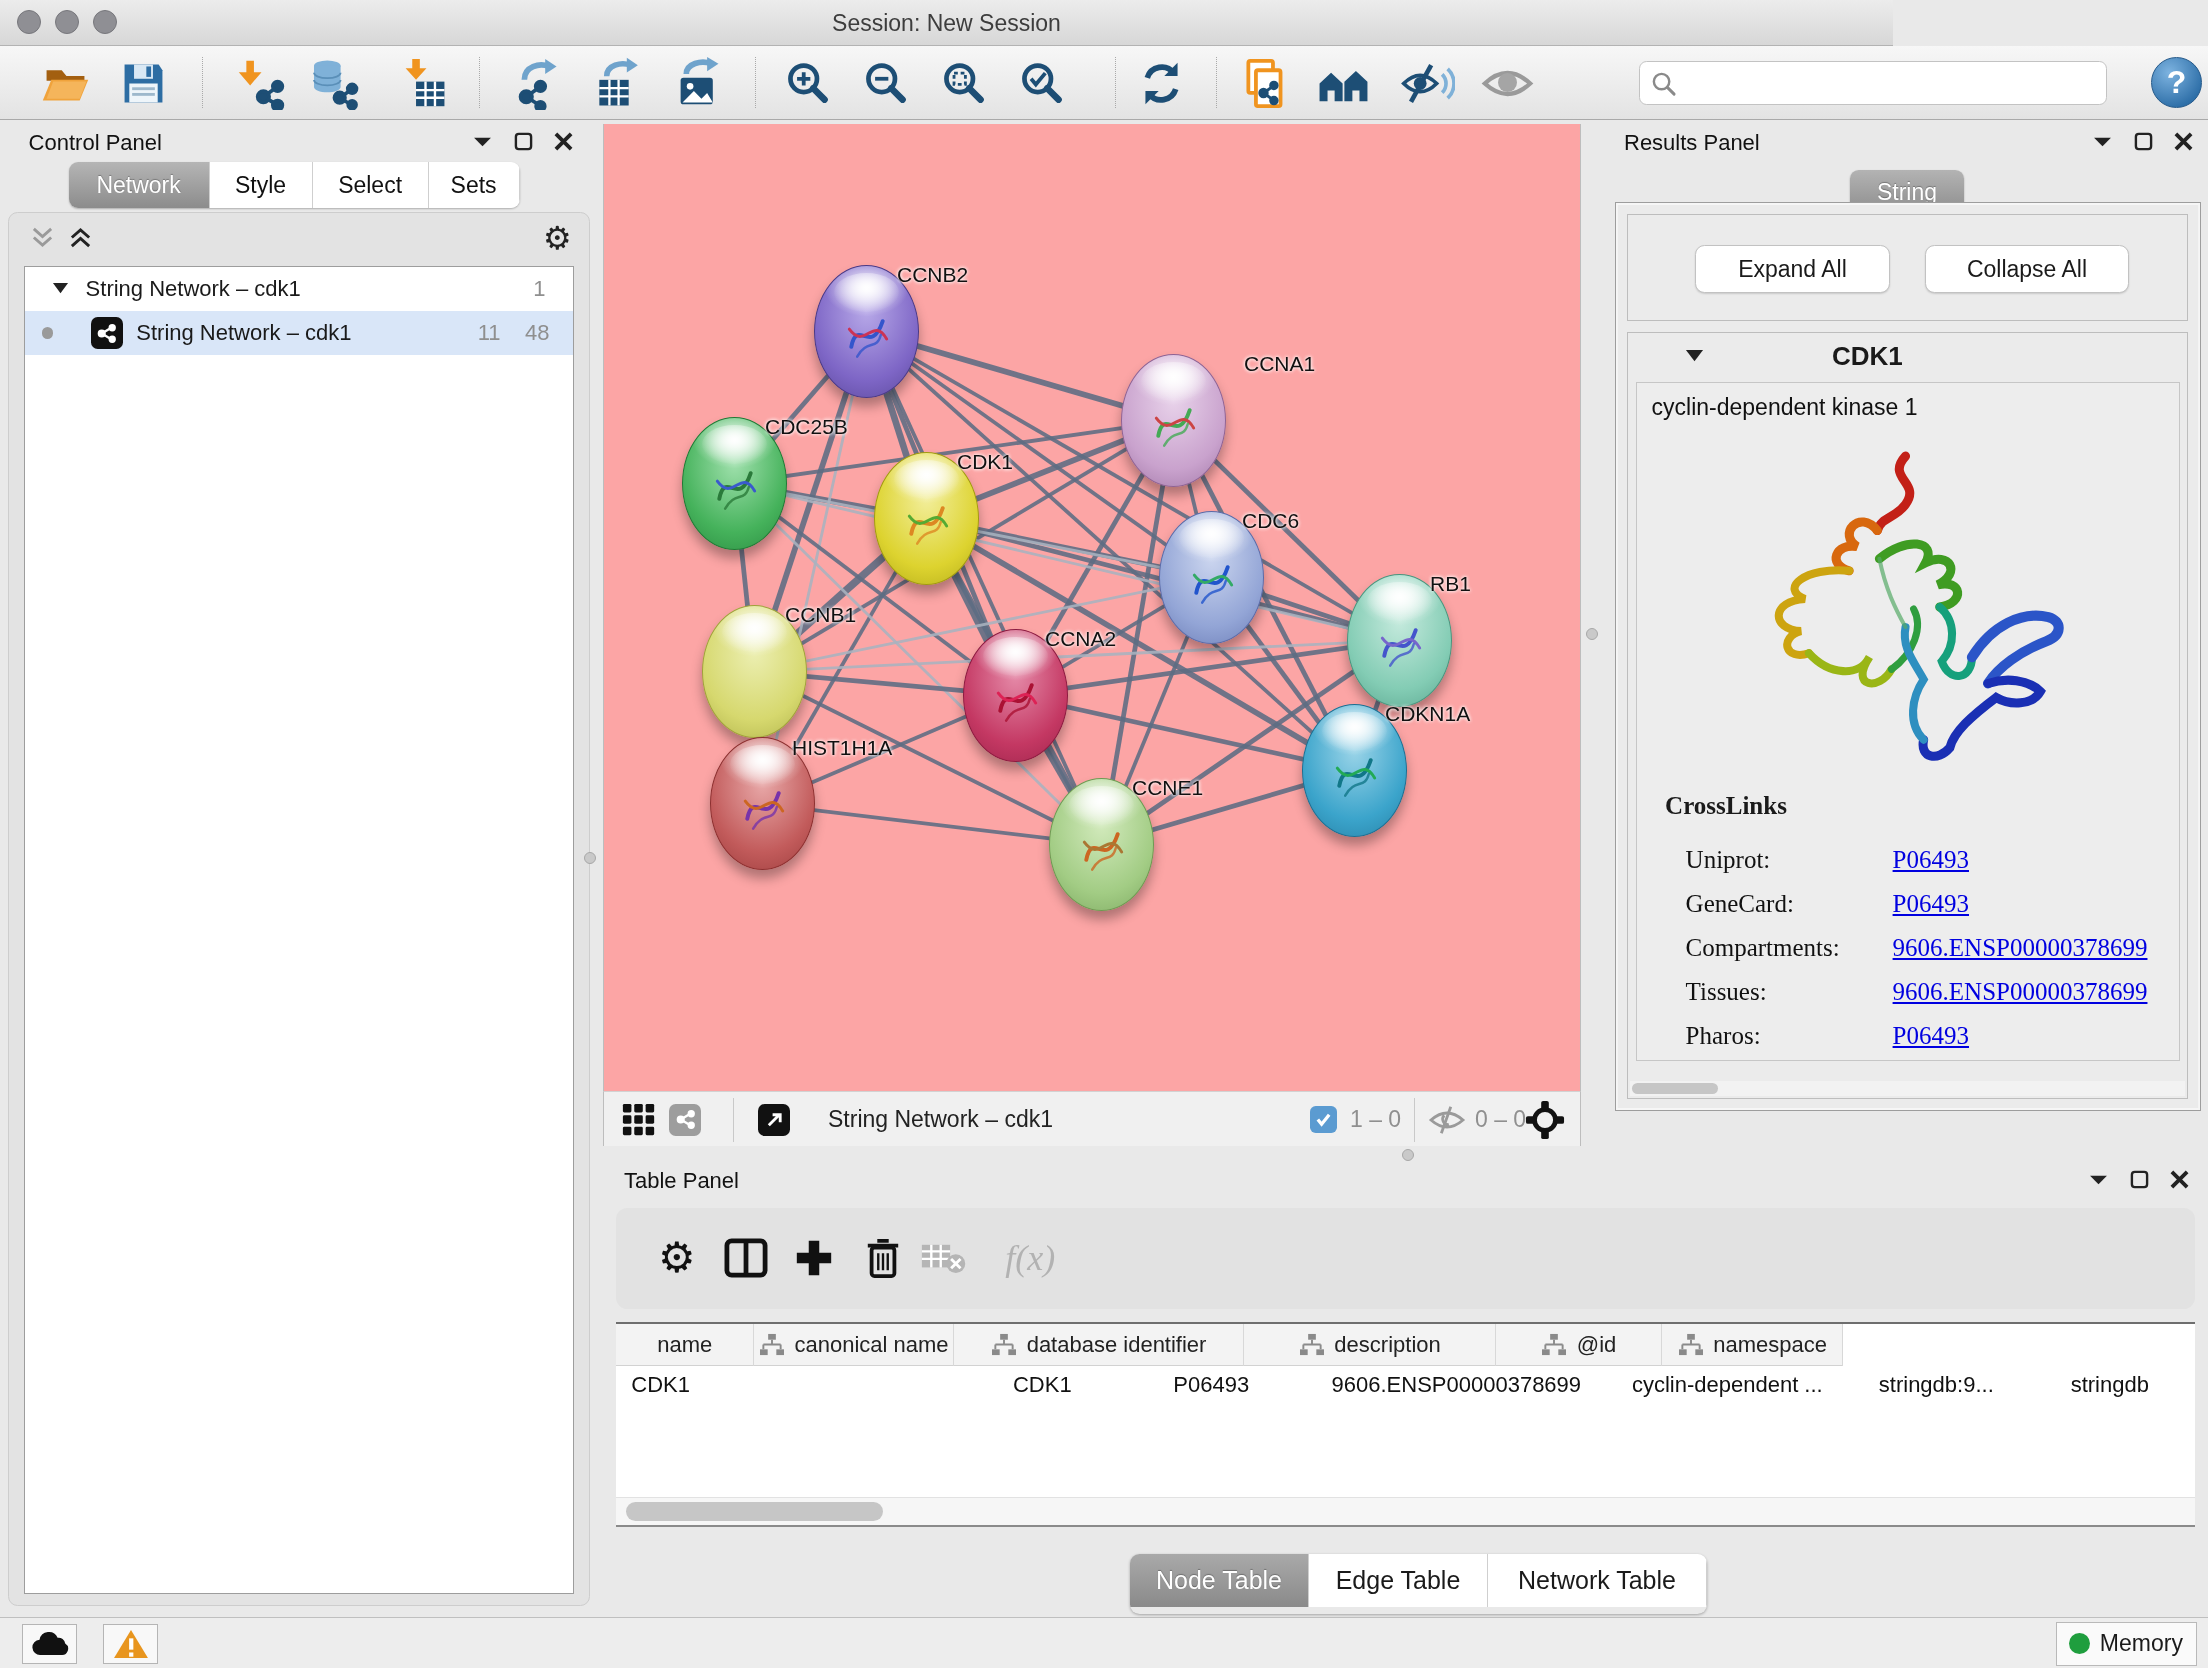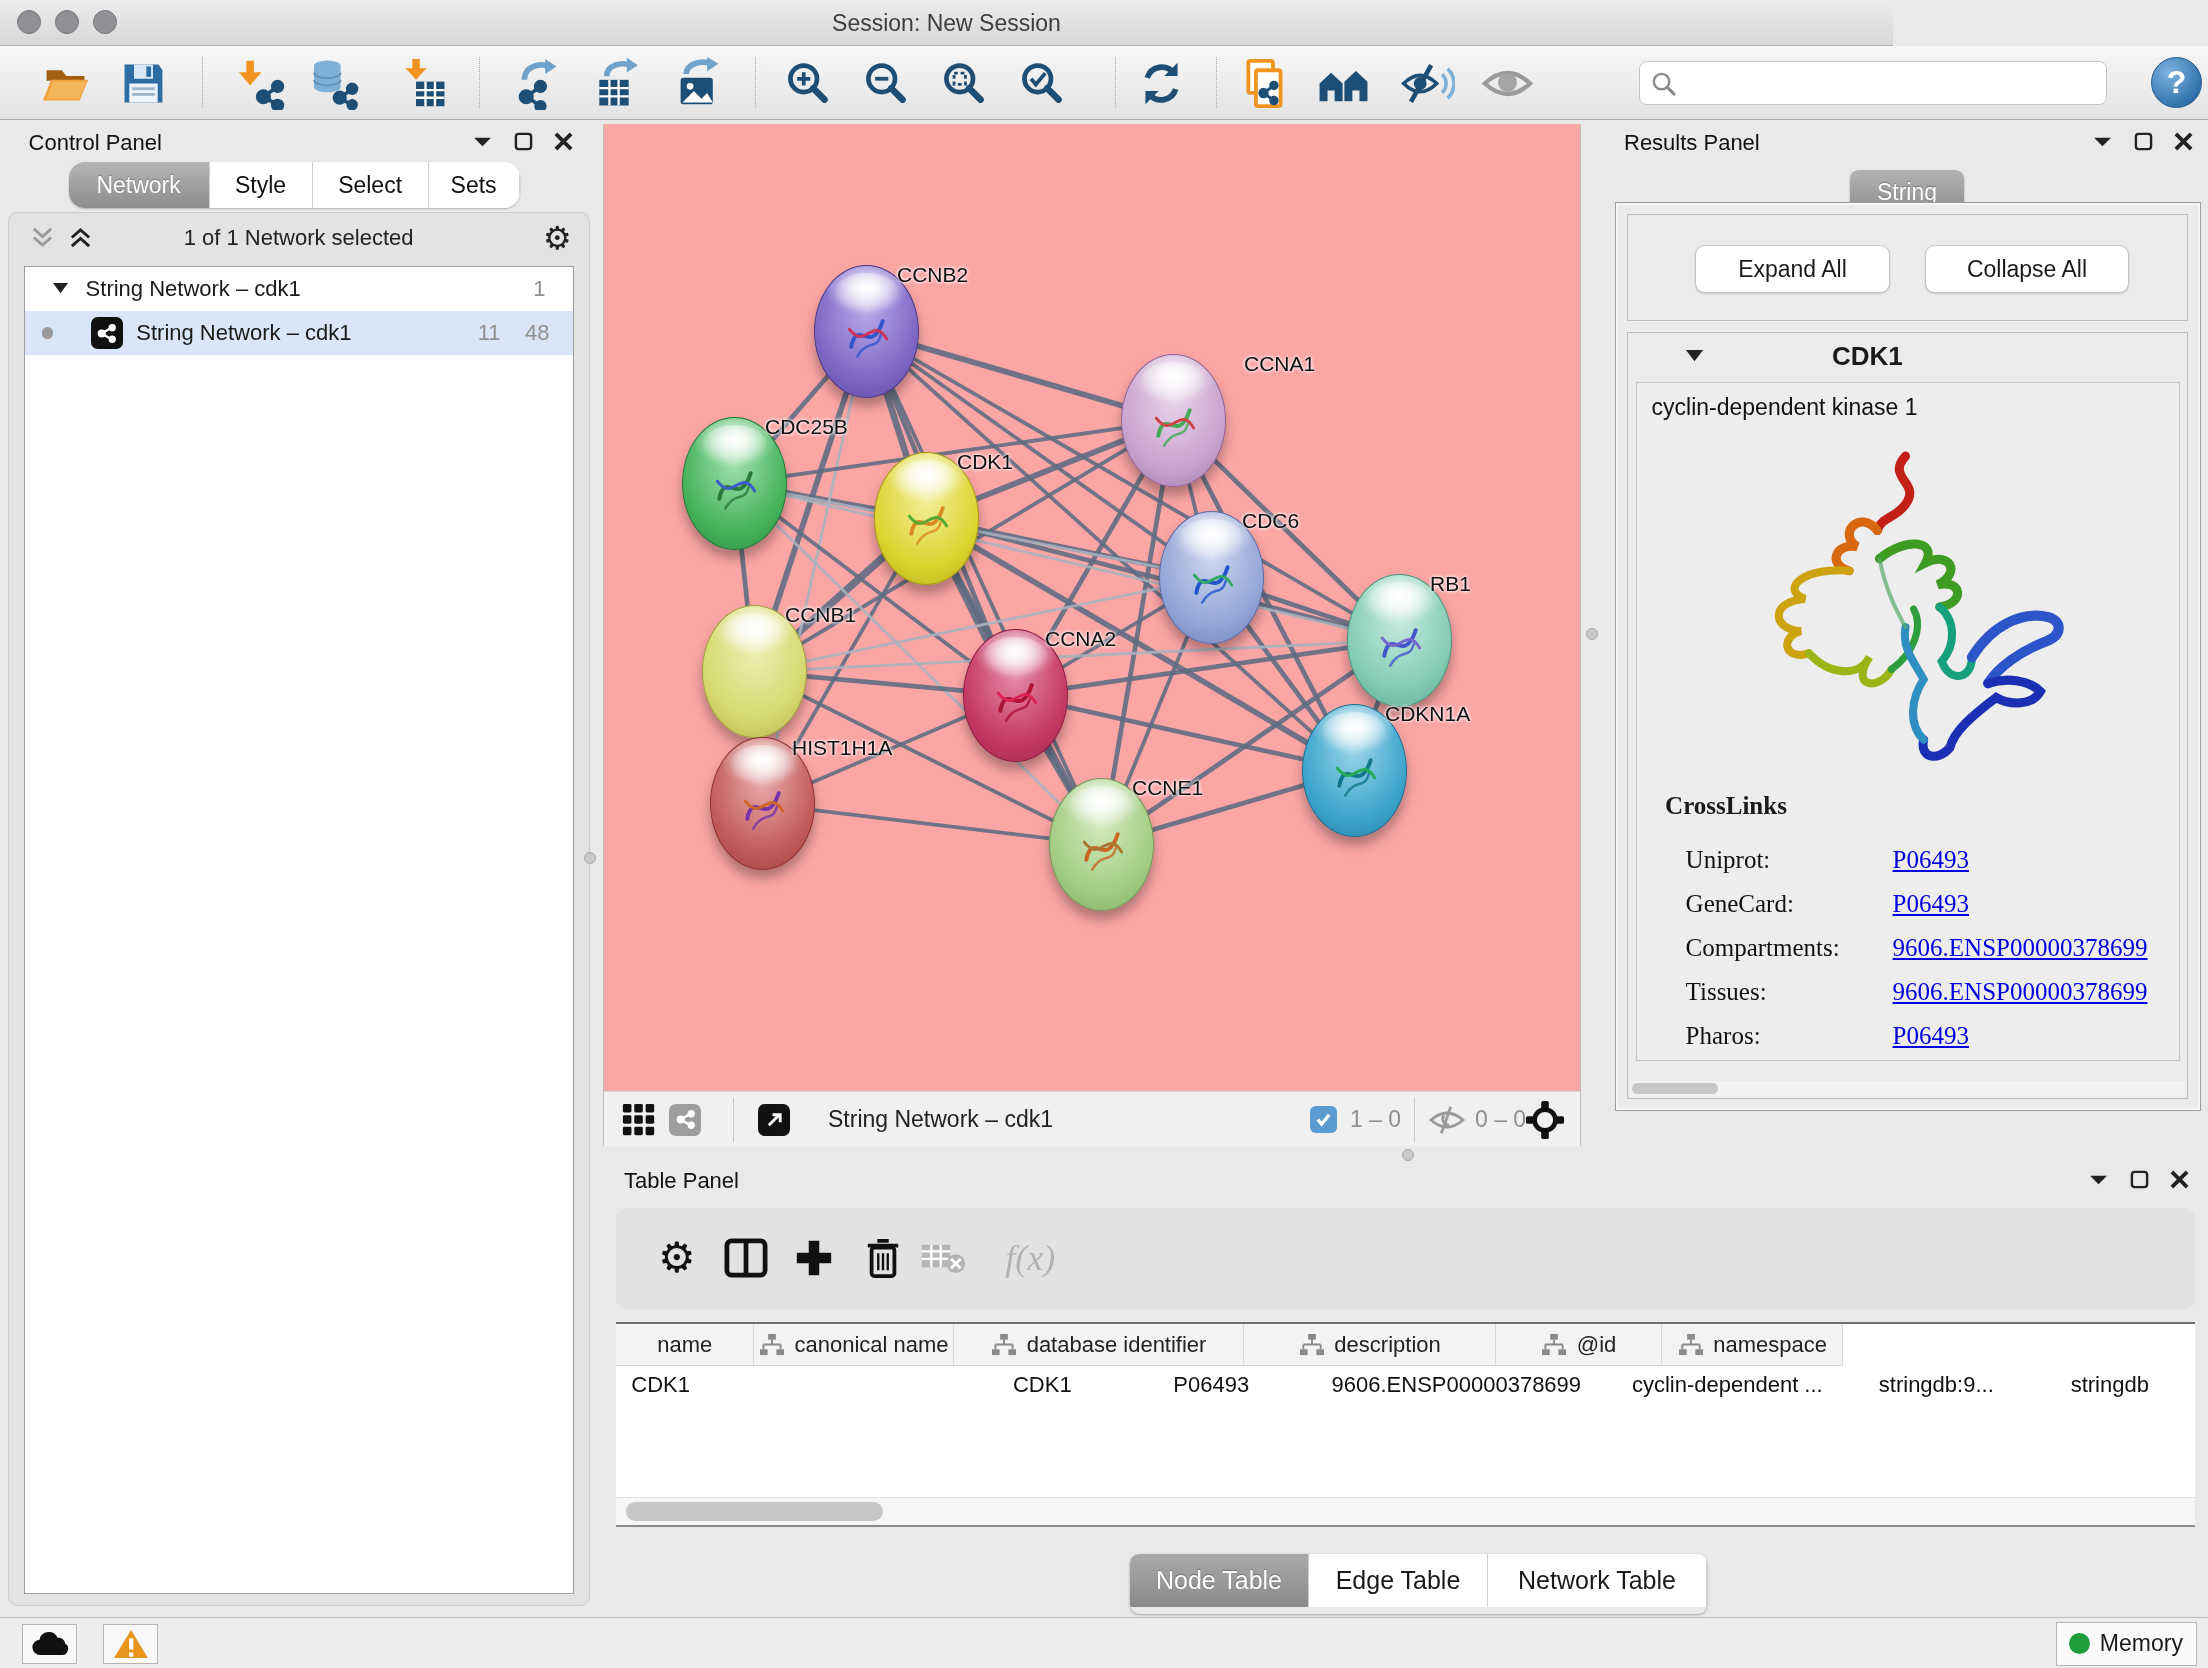--- a/index.html
+++ b/index.html
@@ -30,21 +30,21 @@
 
   
   .panel-title { font-size:22px; color:#111; }
   .ph-controls { position:absolute; display:flex; gap:21px; align-items:center; }
 
   
   #control-panel { position:absolute; left:7.6px; top:124px; width:582px; height:1486px; }
   #cp-title { position:absolute; left:21px; top:5.7px; }
   #cp-ctrl { right:17px; top:7.6px; }
   .cp-tabs { position:absolute; left:61px; top:38px; height:46px; display:flex;
-    border-radius:16px; overflow:hidden; box-shadow:0 1px 1.9px rgba(0,0,0,.25); }
+    border-radius:9px; overflow:hidden; box-shadow:0 1px 1.9px rgba(0,0,0,.25); }
   .cp-tab { height:46px; display:flex; align-items:center; justify-content:center; font-size:23px;
     background:#fff; color:#111; border-right:1px solid #cfcfcf; }
   .cp-tab.sel { background:linear-gradient(#b5b5b5,#8c8c8c); color:#fff; text-shadow:0 -1px 1px rgba(0,0,0,.3); }
   .cp-inner { position:absolute; left:0; top:88px; width:582px; height:1394px;
     background:#e3e3e3; border:1px solid #cdcdcd; border-radius:9.5px; }
   .cp-selrow { position:absolute; left:0; top:0; width:100%; height:49px; display:flex; align-items:center; }
   .cp-selrow .sel-text { position:absolute; left:0; right:0; text-align:center; font-size:22px; color:#222; }
   .cp-list { position:absolute; left:15px; top:53px; right:15px; bottom:11.4px; background:#fff; border:1px solid #9d9d9d; }
   .tree-row { position:relative; height:44px; display:flex; align-items:center; font-size:22px; }
   .tree-row.selected { background:#d9e6f8; }
@@ -325,21 +325,20 @@
       <div class="cp-tab" style="width:91px">Sets</div>
     </div>
     <div class="cp-inner">
       <div class="cp-selrow">
         <svg style="position:absolute;left:21px" width="25" height="25" viewBox="0 0 26 26">
           <path d="M4 4l9 8 9-8M4 13l9 8 9-8" stroke="#9a9a9a" stroke-width="3" fill="none"></path>
           </svg>
         <svg style="position:absolute;left:59px" width="25" height="25" viewBox="0 0 26 26">
           <path d="M4 22l9-8 9 8M4 13l9-8 9 8" stroke="#222" stroke-width="3" fill="none"></path>
           </svg>
-        <div class="sel-text">1 of 1 Network selected</div>
         <div style="position:absolute;right:17px;font-size:32px;color:#222">⚙</div>
       </div>
       <div class="cp-list">
         <div class="tree-row">
           <svg style="margin-left:27px" width="17" height="13.3" viewBox="0 0 18 14">
               <path d="M1 1l8 11L17 1z" fill="#222"></path>
             </svg>
           <span style="margin-left:17px">String Network – cdk1</span>
           <span class="tr-count" style="right:27px">1</span>
         </div>

